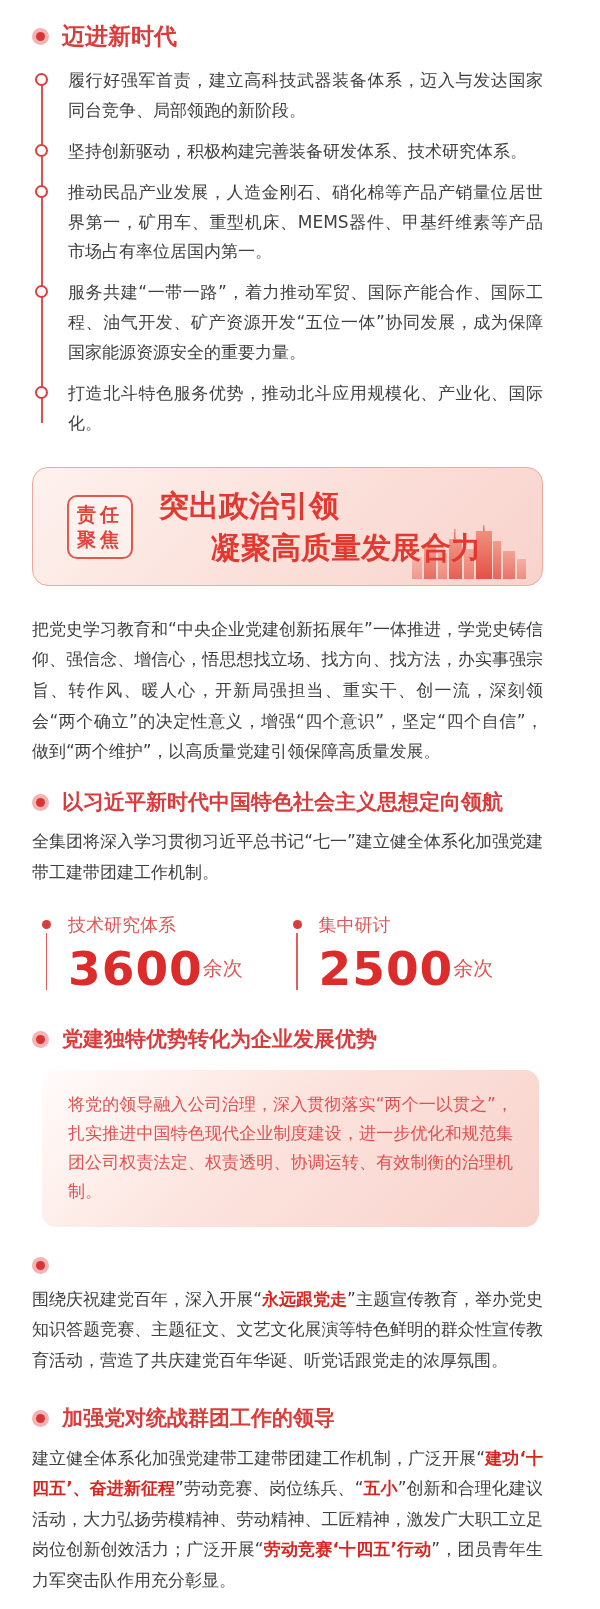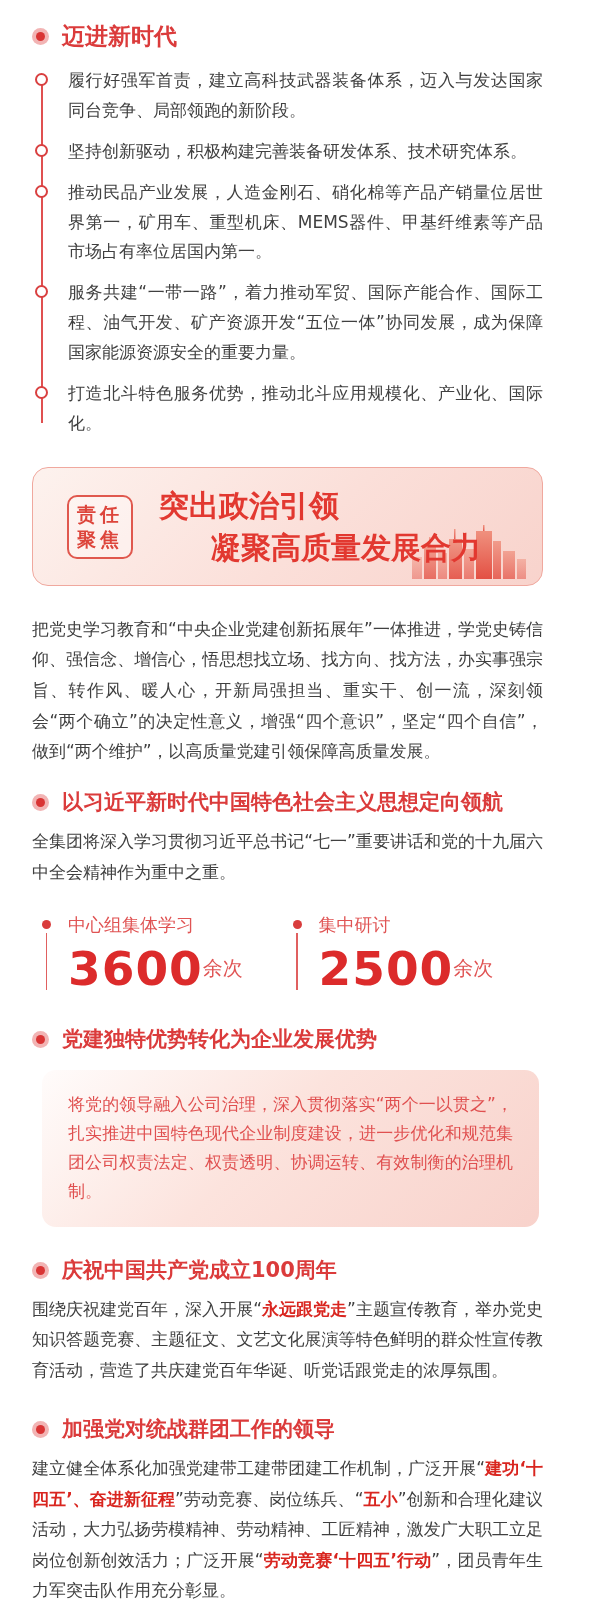--- a/index.html
+++ b/index.html
@@ -108,24 +108,24 @@
     </svg>
   </div>
 
   <p class="para">把党史学习教育和“中央企业党建创新拓展年”一体推进，学党史铸信仰、强信念、增信心，悟思想找立场、找方向、找方法，办实事强宗旨、转作风、暖人心，开新局强担当、重实干、创一流，深刻领会“两个确立”的决定性意义，增强“四个意识”，坚定“四个自信”，做到“两个维护”，以高质量党建引领保障高质量发展。</p>
 
   <section>
     <div class="sec-head">
       <span class="bullet"></span>
       <h2 class="sec-title">以习近平新时代中国特色社会主义思想定向领航</h2>
     </div>
-    <p class="para">全集团将深入学习贯彻习近平总书记“七一”重要讲话和党的十九届六中全会精神作为重中之重。</p>
+    <p class="para">全集团将深入学习贯彻习近平总书记“七一”建立健全体系化加强党建带工建带团建工作机制。</p>
     <div class="stats">
       <div class="stat">
-        <div class="stat-label">中心组集体学习</div>
+        <div class="stat-label">技术研究体系</div>
         <div class="stat-line">
           <span class="stat-number">3600</span>
           <span class="stat-unit">余次</span>
         </div>
       </div>
       <div class="stat">
         <div class="stat-label">集中研讨</div>
         <div class="stat-line">
           <span class="stat-number">2500</span>
           <span class="stat-unit">余次</span>
@@ -138,21 +138,20 @@
     <div class="sec-head">
       <span class="bullet"></span>
       <h2 class="sec-title">党建独特优势转化为企业发展优势</h2>
     </div>
     <div class="pink-box">将党的领导融入公司治理，深入贯彻落实“两个一以贯之”，扎实推进中国特色现代企业制度建设，进一步优化和规范集团公司权责法定、权责透明、协调运转、有效制衡的治理机制。</div>
   </section>
 
   <section>
     <div class="sec-head">
       <span class="bullet"></span>
-      <h2 class="sec-title">庆祝中国共产党成立100周年</h2>
     </div>
     <p class="para"><span>围绕庆祝建党百年，深入开展“</span><span class="em-red">永远跟党走</span><span>”主题宣传教育，举办党史知识答题竞赛、主题征文、文艺文化展演等特色鲜明的群众性宣传教育活动，营造了共庆建党百年华诞、听党话跟党走的浓厚氛围。</span></p>
   </section>
 
   <section class="gap-lg">
     <div class="sec-head">
       <span class="bullet"></span>
       <h2 class="sec-title">加强党对统战群团工作的领导</h2>
     </div>
     <p class="para"><span>建立健全体系化加强党建带工建带团建工作机制，广泛开展“</span><span class="em-red">建功‘十四五’、奋进新征程</span><span>”劳动竞赛、岗位练兵、“</span><span class="em-red">五小</span><span>”创新和合理化建议活动，大力弘扬劳模精神、劳动精神、工匠精神，激发广大职工立足岗位创新创效活力；广泛开展“</span><span class="em-red">劳动竞赛‘十四五’行动</span><span>”，团员青年生力军突击队作用充分彰显。</span></p>

